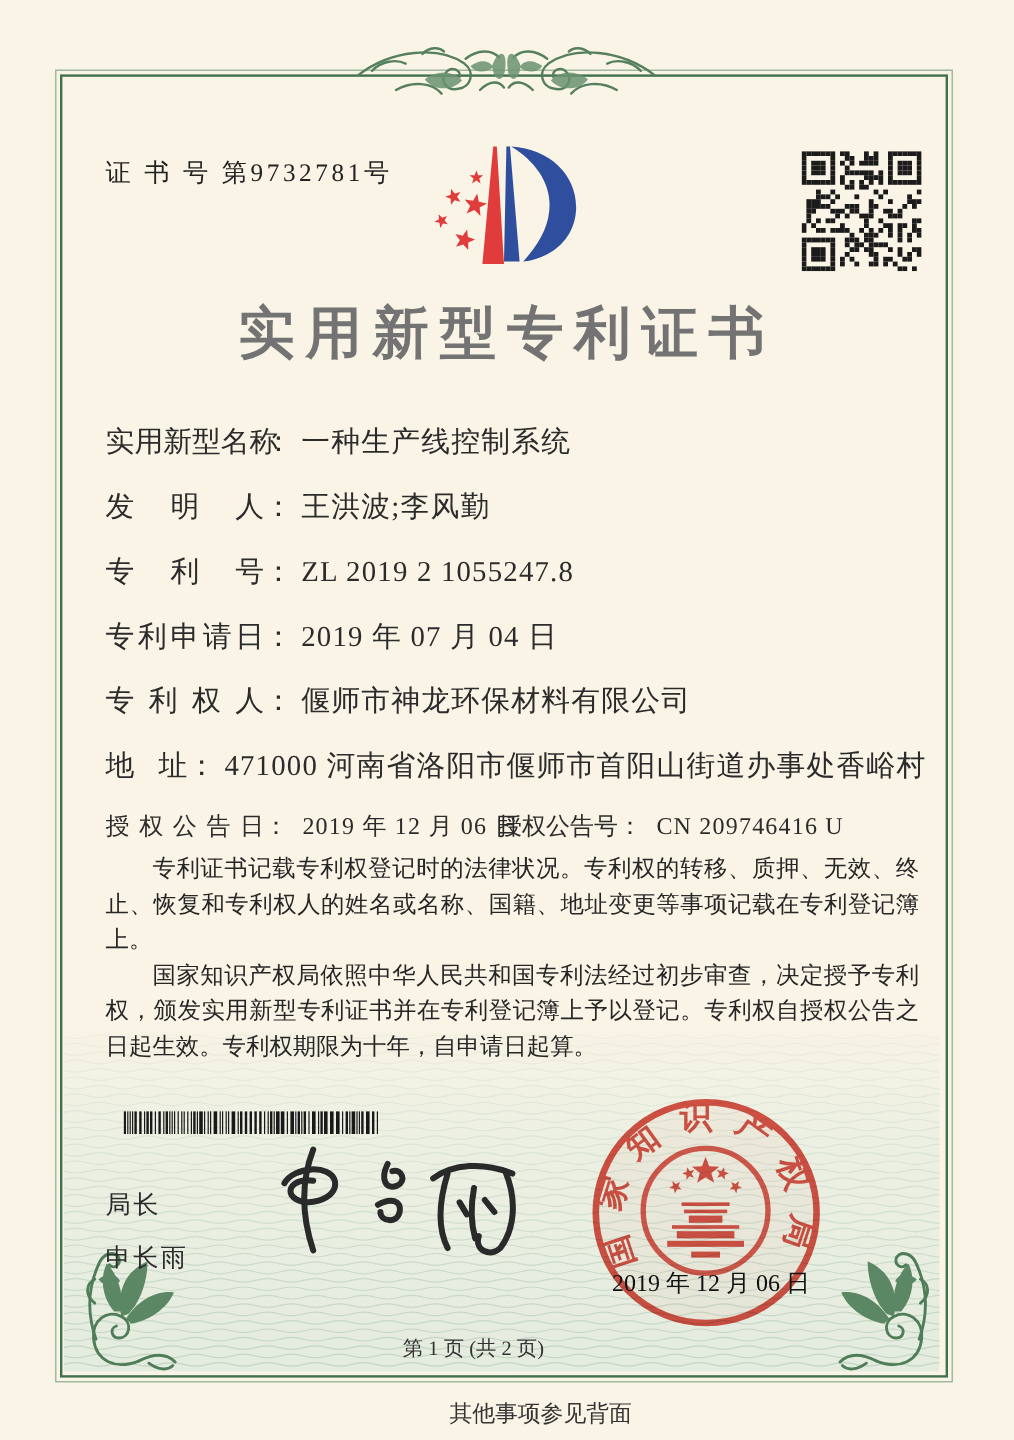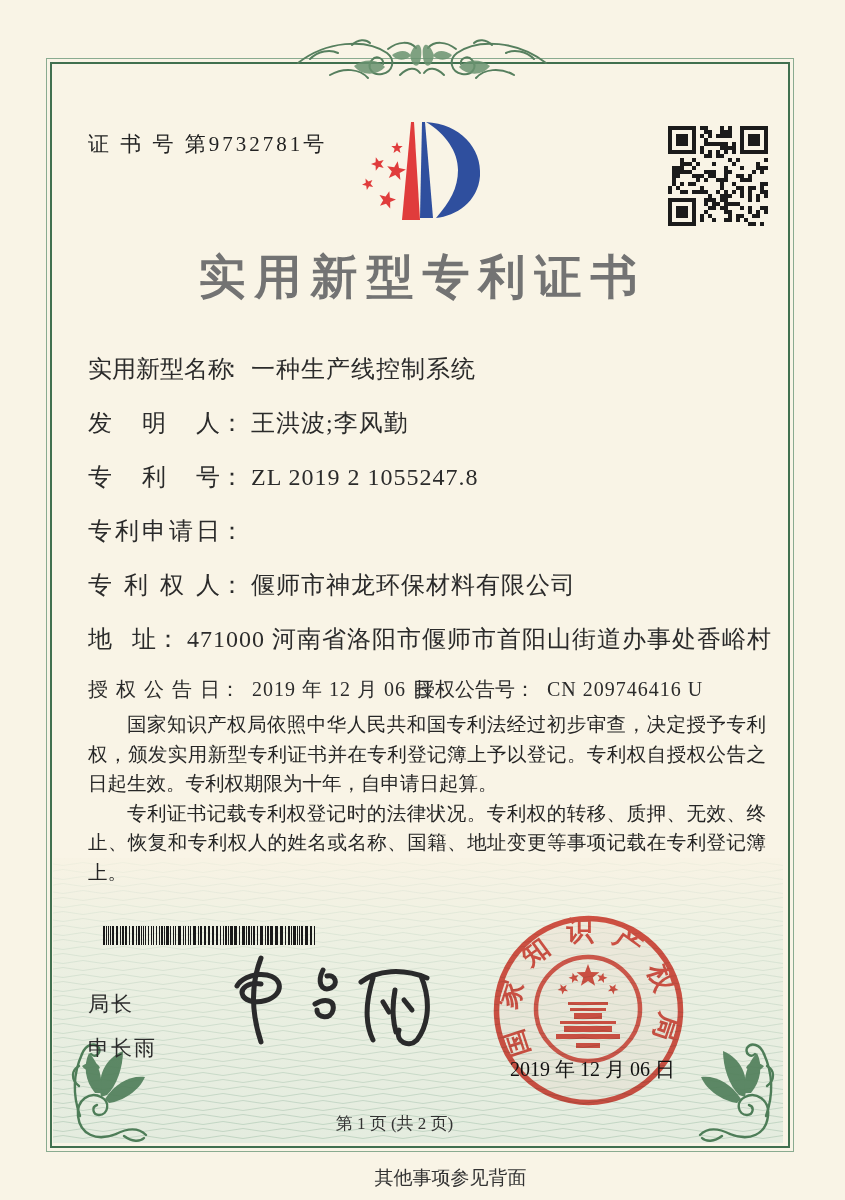--- a/index.html
+++ b/index.html
@@ -469,20 +469,21 @@
       <span class="fvalue">王洪波;李风勤</span>
     </div>
     <div class="frow">
       <span class="flabel">专利号</span>
         <span class="fcolon">：</span>
       <span class="fvalue">ZL 2019 2 1055247.8</span>
     </div>
     <div class="frow">
       <span class="flabel">专利申请日</span>
         <span class="fcolon">：</span>
+      <span class="fvalue">2019 年 07 月 04 日</span>
     </div>
     <div class="frow">
       <span class="flabel">专利权人</span>
         <span class="fcolon">：</span>
       <span class="fvalue">偃师市神龙环保材料有限公司</span>
     </div>
     <div class="frow">
       <span class="flabel">地址</span>
         <span class="fcolon">：</span>
       <span class="fvalue">471000  河南省洛阳市偃师市首阳山街道办事处香峪村</span>
@@ -492,22 +493,22 @@
   <div id="grantrow">
     <span class="flabel">授权公告日</span><span class="fcolon">：</span>
     <span class="fvalue">2019 年 12 月 06 日</span>
     <span id="grant2">
       <span>授权公告号</span><span>：</span>
       <span class="fvalue">CN 209746416 U</span>
     </span>
   </div>
 
   <div id="paras">
+    <p>专利证书记载专利权登记时的法律状况。专利权的转移、质押、无效、终止、恢复和专利权人的姓名或名称、国籍、地址变更等事项记载在专利登记簿上。</p>
     <p>国家知识产权局依照中华人民共和国专利法经过初步审查，决定授予专利权，颁发实用新型专利证书并在专利登记簿上予以登记。专利权自授权公告之日起生效。专利权期限为十年，自申请日起算。</p>
-    <p>专利证书记载专利权登记时的法律状况。专利权的转移、质押、无效、终止、恢复和专利权人的姓名或名称、国籍、地址变更等事项记载在专利登记簿上。</p>
   </div>
 
   <svg id="barcode" viewBox="0 0 216 19" preserveAspectRatio="none" fill="#191919">
       <rect x="0" y="0" width="2" height="19"></rect>
       <rect x="3" y="0" width="1" height="19"></rect>
       <rect x="5" y="0" width="1" height="19"></rect>
       <rect x="7" y="0" width="1" height="19"></rect>
       <rect x="9" y="0" width="2" height="19"></rect>
       <rect x="13" y="0" width="2" height="19"></rect>
       <rect x="17" y="0" width="1" height="19"></rect>

